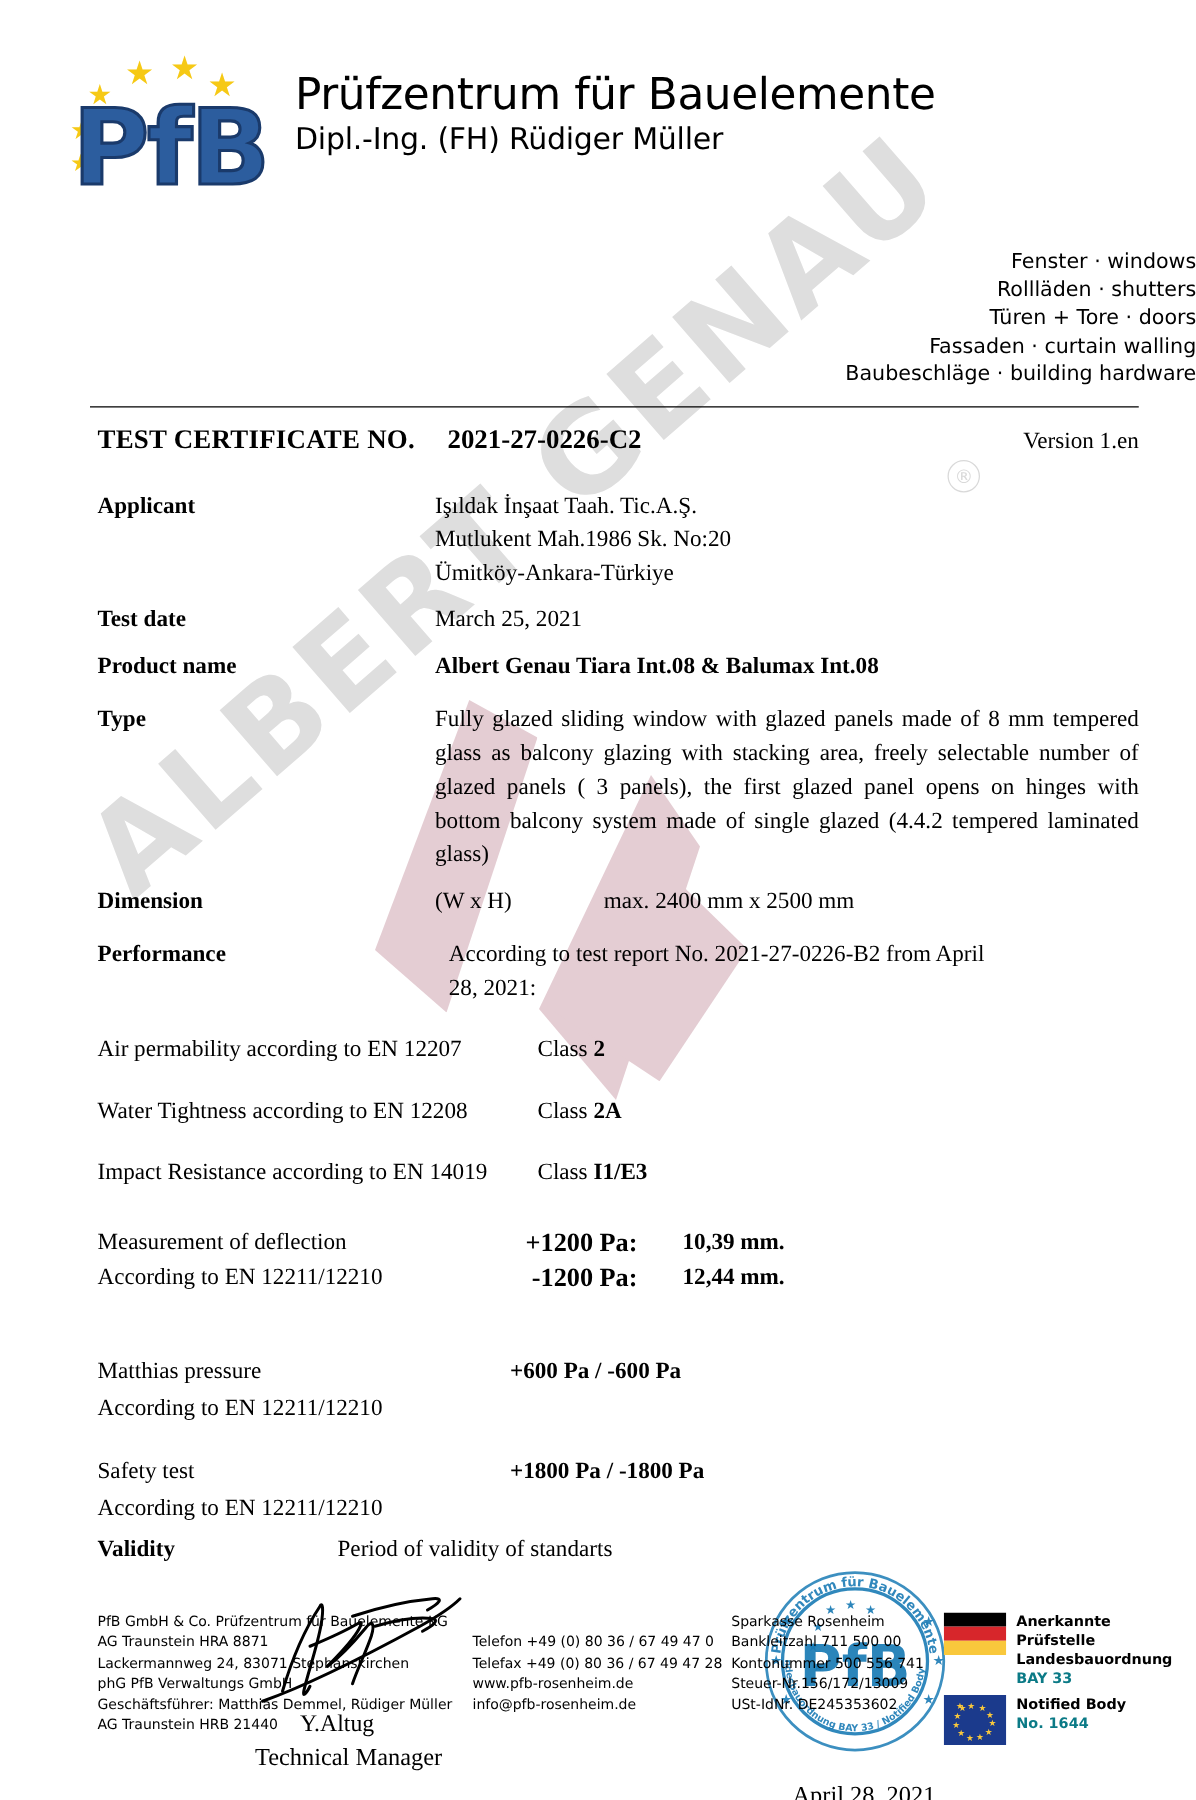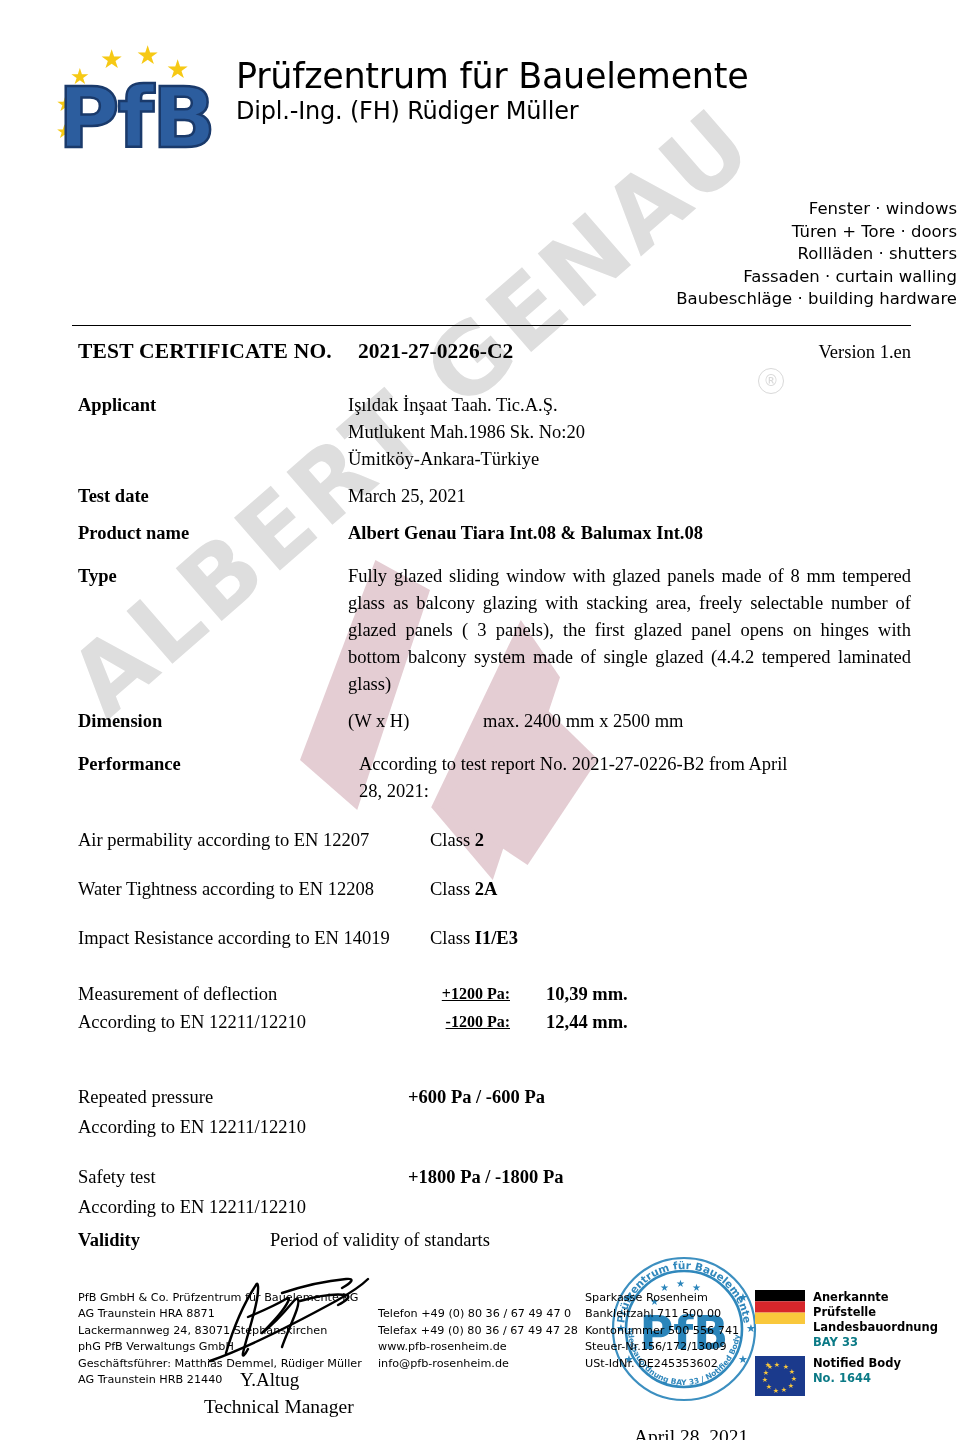--- a/index.html
+++ b/index.html
@@ -174,21 +174,21 @@
   .spacer-26 { height: 26px; }
 
   
   .row.plain .lbl { font-weight: 400; width: 352px; }
 
   .dim-a { display: inline-block; width: 135px; }
 
   
   .meas { display: flex; padding: 0 46px 0 78px; align-items: center; }
   .meas .left { width: 312px; flex: none; font-size: 18.5px; line-height: 28px; }
-  .meas .pa { width: 120px; flex: none; font-weight: 700; font-size: 16px; line-height: 28px; text-align: right; text-decoration: underline; }
+  .meas .pa { width: 120px; flex: none; font-weight: 700; font-size: 21px; line-height: 28px; text-align: right; }
   .meas .mm { font-weight: 700; font-size: 18.5px; line-height: 28px; padding-left: 36px; }
 
   .pres { display: flex; padding: 0 46px 0 78px; }
   .pres .left { width: 330px; flex: none; font-size: 18.5px; line-height: 30px; }
   .pres .right { font-weight: 700; font-size: 18.5px; line-height: 30px; }
 
   
   .validity-row { display: flex; padding: 0 46px 0 78px; }
   .validity-row .lbl { width: 192px; flex: none; font-weight: 700; font-size: 18.5px; }
   .validity-row .val { font-size: 18.5px; }
@@ -282,22 +282,22 @@
       <div class="logo-text">PfB</div>
     </div>
     <div class="header-titles">
       <div class="h-title">Prüfzentrum für Bauelemente</div>
       <div class="h-sub">Dipl.-Ing. (FH) Rüdiger Müller</div>
     </div>
   </div>
 
   <div class="services">
     <div>Fenster · windows</div>
+    <div>Rollläden · shutters</div>
     <div>Türen + Tore · doors</div>
-    <div>Rollläden · shutters</div>
     <div>Fassaden · curtain walling</div>
     <div>Baubeschläge · building hardware</div>
   </div>
 
   <div class="rule"></div>
 
   <div class="title-row">
     <div>
       <span class="cert-title">TEST CERTIFICATE NO.</span>
       <span class="cert-no">2021-27-0226-C2</span>
@@ -395,21 +395,21 @@
     <div class="meas">
       <div class="left">According to EN 12211/12210</div>
       <div class="pa">-1200 Pa:</div>
       <div class="mm">12,44 mm.</div>
     </div>
 
     <div class="spacer-26"></div>
     <div class="spacer-20"></div>
 
     <div class="pres">
-      <div class="left">Repeated pressure</div>
+      <div class="left">Matthias pressure</div>
       <div class="right">+600 Pa / -600 Pa</div>
     </div>
     <div class="pres">
       <div class="left">According to EN 12211/12210</div>
       <div class="right"></div>
     </div>
 
     <div class="spacer-20"></div>
 
     <div class="pres">

